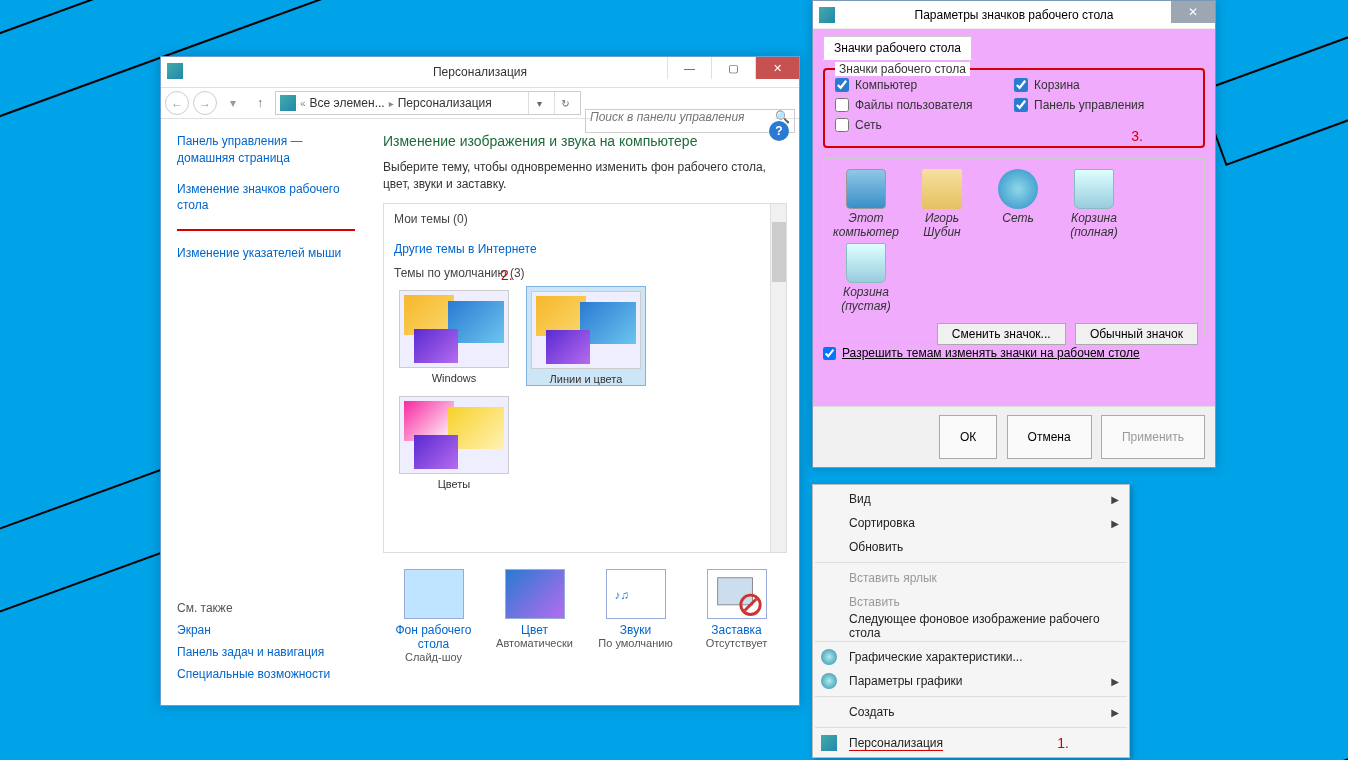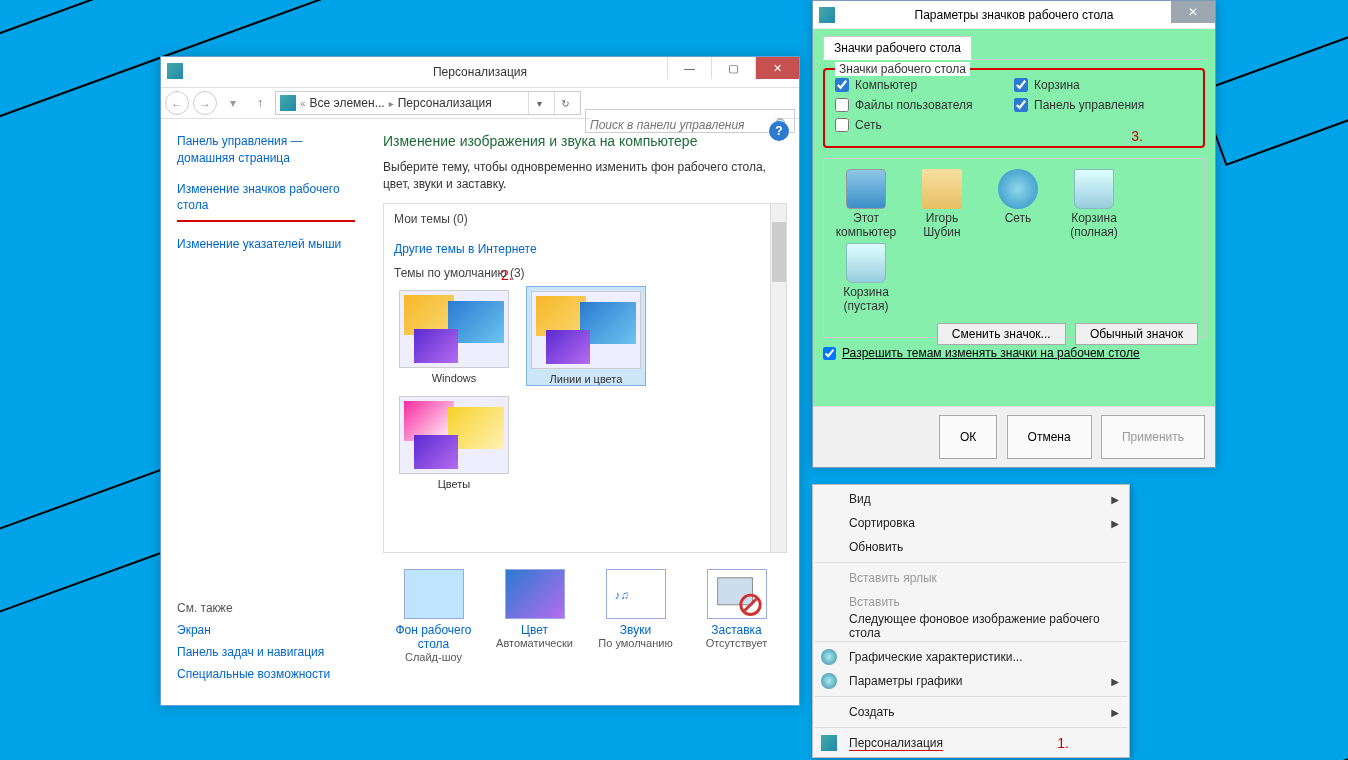--- a/index.html
+++ b/index.html
@@ -20,28 +20,28 @@
 .win-btn.close { background: #c75050; color: #fff; }
 
 .navbar { height: 32px; border-top: 1px solid #e0e0e0; border-bottom: 1px solid #e0e0e0; display: flex; align-items: center; padding: 0 4px; gap: 4px; }
 .nav-arrow { width: 24px; height: 24px; border-radius: 50%; border: 1px solid #ccc; display: flex; align-items: center; justify-content: center; color: #999; }
 .nav-up { width: 22px; height: 22px; display: flex; align-items: center; justify-content: center; color: #666; }
 .addr { flex: 1; height: 24px; border: 1px solid #ccc; display: flex; align-items: center; padding: 0 4px; gap: 4px; }
 .addr-ico { width: 16px; height: 16px; background: linear-gradient(135deg,#4aa,#28a); }
 .addr-chev { color: #888; font-size: 10px; }
 .addr-txt { color: #333; white-space: nowrap; }
 .addr-drop, .addr-ref { width: 22px; height: 22px; border-left: 1px solid #ddd; display: flex; align-items: center; justify-content: center; color: #666; font-size: 10px; }
-.search { width: 210px; height: 24px; border: 1px solid #ccc; display: flex; align-items: flex-end; padding: 0 4px; margin-top: 36px; }
+.search { width: 210px; height: 24px; border: 1px solid #ccc; display: flex; align-items: flex-start; padding: 0 4px; margin-top: 36px; }
 .search input { border: none; outline: none; flex: 1; font-size: 12px; color: #999; font-style: italic; }
 .search-ico { color: #888; }
 
 .body-area { display: flex; height: calc(100% - 62px); }
 .sidebar { width: 210px; padding: 14px 10px 10px 16px; }
 .sidelink { color: #0066cc; font-size: 12px; line-height: 1.4; margin-bottom: 14px; cursor: pointer; display: block; }
-.sidelink.hl { border-bottom: 2px solid #d40000; padding-bottom: 6px; margin-right: 6px; }
+.sidelink.hl { border-bottom: 2px solid #d40000; padding-bottom: 15px; margin-right: 6px; }
 .annot-num { color: #d40000; font-size: 14px; position: absolute; }
 
 .see-also { position: absolute; bottom: 16px; left: 16px; }
 .see-also-h { color: #555; font-size: 12px; margin-bottom: 8px; }
 .sa-link { color: #0066cc; font-size: 12px; margin-bottom: 8px; display: block; cursor: pointer; }
 
 .main { flex: 1; padding: 14px 12px; position: relative; }
 .main-h { color: #1e6b3a; font-size: 14px; margin-bottom: 10px; }
 .main-sub { color: #333; font-size: 12px; line-height: 1.4; margin-bottom: 10px; }
 .help-ico { position: absolute; top: 2px; right: 10px; width: 20px; height: 20px; border-radius: 50%; background: #2a7ad1; color: #fff; display: flex; align-items: center; justify-content: center; font-size: 12px; font-weight: bold; }
@@ -65,37 +65,37 @@
 
 .bottom-row { display: flex; justify-content: space-around; margin-top: 16px; text-align: center; }
 .bitem { width: 90px; cursor: pointer; }
 .bthumb { width: 60px; height: 50px; margin: 0 auto 4px; background: #bfe4ff; border: 1px solid #9ad; position: relative; }
 .bthumb.color { background: linear-gradient(135deg,#2a7ad1,#b56cef); }
 .bthumb.none { background: #fff; }
 .blab1 { color: #0066cc; font-size: 12px; }
 .blab2 { color: #555; font-size: 11px; }
 
 
-.dlg-icons { position: absolute; top: 0px; left: 812px; width: 404px; height: 468px; background: #86efac; border: 1px solid #7a99b8; box-shadow: 0 0 10px rgba(0,0,0,.2); }
+.dlg-icons { position: absolute; top: 0px; left: 812px; width: 404px; height: 468px; background: #f0abfc; border: 1px solid #7a99b8; box-shadow: 0 0 10px rgba(0,0,0,.2); }
 .dlg-title { height: 28px; background: #fff; display: flex; align-items: center; justify-content: center; position: relative; border-bottom: 1px solid #eee; }
 .dlg-close { position: absolute; right: 0; top: 0; width: 44px; height: 22px; background: #9ca7b2; color: #fff; display: flex; align-items: center; justify-content: center; }
 .dlg-ico { position: absolute; left: 6px; top: 6px; width: 16px; height: 16px; background: linear-gradient(135deg,#4aa,#28a); }
 .dlg-body { padding: 6px 10px; }
 .tabstrip { border-bottom: 1px solid #ccc; margin-bottom: 8px; }
 .tab { display: inline-block; padding: 4px 10px; border: 1px solid #ccc; border-bottom: 1px solid #fff; background: #fff; font-size: 12px; position: relative; top: 1px; }
 .groupbox { border: 2px solid #d40000; border-radius: 4px; padding: 8px 10px 8px; margin-bottom: 10px; position: relative; }
 .gb-legend { position: absolute; top: -8px; left: 10px; background: #fff; padding: 0 4px; font-size: 12px; color: #333; }
 .chk-row { display: flex; flex-wrap: wrap; }
 .chk { width: 50%; display: flex; align-items: center; gap: 6px; font-size: 12px; color: #333; margin-bottom: 6px; cursor: pointer; }
 .chk input { width: 14px; height: 14px; accent-color: #2a7ad1; }
 .annot3 { position: absolute; right: 60px; bottom: 2px; color: #d40000; font-size: 14px; }
 
 .iconbox { border: 1px solid #ccc; padding: 10px 6px 6px; height: 180px; margin-bottom: 8px; }
 .iconlist { display: flex; flex-wrap: wrap; gap: 4px; }
-.iconitem { width: 72px; text-align: center; font-size: 11px; color: #333; cursor: pointer; }
+.iconitem { width: 72px; text-align: center; font-size: 11px; color: #333; cursor: pointer; font-style: italic; }
 .iconitem .ii { width: 40px; height: 40px; margin: 0 auto 2px; border-radius: 4px; }
 .ii.pc { background: linear-gradient(#8fc7e8,#3a8fc7); border: 1px solid #999; }
 .ii.user { background: linear-gradient(#f7e0a0,#e6c060); border-radius: 2px; }
 .ii.net { background: radial-gradient(#8fd7e8,#2a8fc7); border-radius: 50%; }
 .ii.bin { background: linear-gradient(#dff,#9cd); border-radius: 2px 2px 6px 6px; border: 1px solid #8bb; }
 .icon-btns { text-align: right; margin-top: 10px; }
 .icon-btns button { padding: 3px 14px; font-size: 12px; margin-left: 6px; border: 1px solid #aaa; background: #f0f0f0; cursor: pointer; }
 
 .allow-row { display: flex; align-items: center; gap: 6px; font-size: 12px; margin-bottom: 10px; text-decoration: underline; }
 .dlg-btns { border-top: 1px solid #ddd; padding: 8px 10px; text-align: right; background: #f0f0f0; position: absolute; bottom: 0; left: 0; right: 0; }

